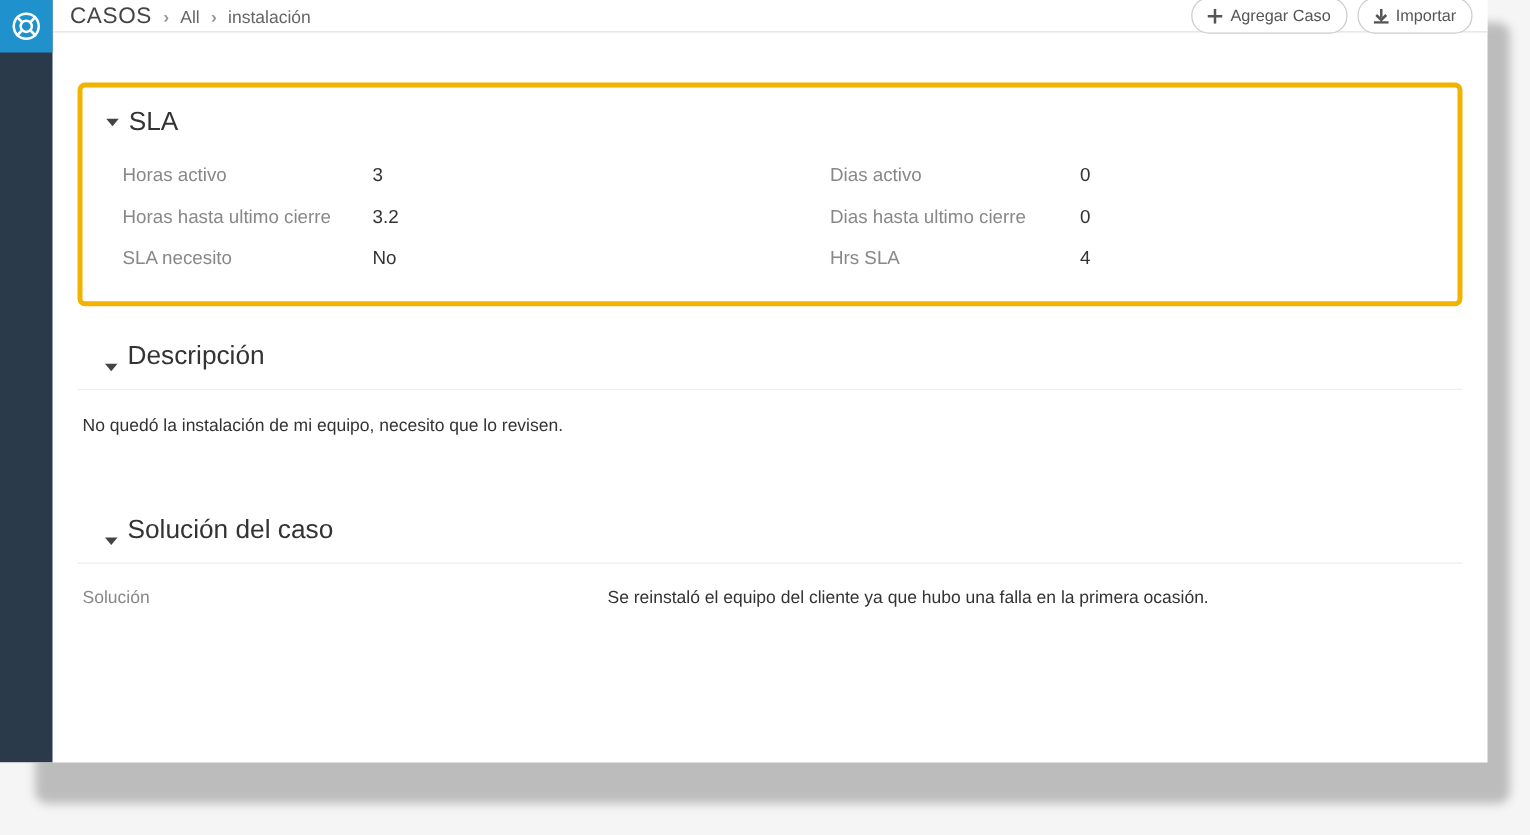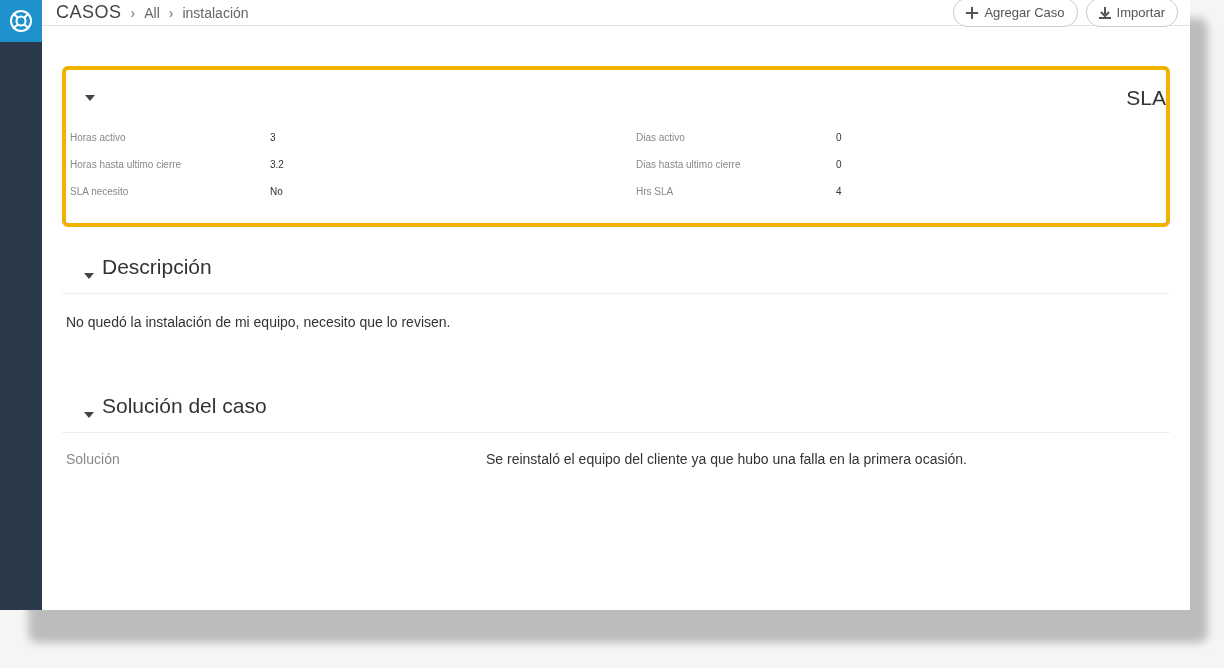--- a/index.html
+++ b/index.html
@@ -115,21 +115,20 @@
       background: #fff;
       padding: 8px 0px 18px 0px;
     }
     .section-header {
       display: flex;
       align-items: center;
       gap: 6px;
       padding: 8px 0 14px 19px;
       font-size: 21px;
       color: #333;
-      justify-content: space-between;
     }
     .section-header-plain {
       display: flex;
       align-items: flex-end;
       gap: 6px;
       padding: 8px 0 14px 22px;
       font-size: 21px;
       color: #333;
       border-bottom: 1px solid #eee;
     }
@@ -144,22 +143,23 @@
     .grid2 {
       display: grid;
       grid-template-columns: 1fr 1fr;
       gap: 0 40px;
       padding: 0 4px 0 4px;
     }
     .row {
       display: grid;
       grid-template-columns: 200px 1fr;
       padding: 8px 0;
-      font-size: 10px;
-      align-items: center;
+      font-size: 15px;
+      align-items: center;
+      margin-left: 28px;
     }
     .row .label { color: #888; }
     .row .value { color: #333; }
     .desc-section {
       margin: 0 20px 20px 20px;
     }
     .desc-body {
       padding: 20px 4px 36px 4px;
       font-size: 14px;
       color: #333;

